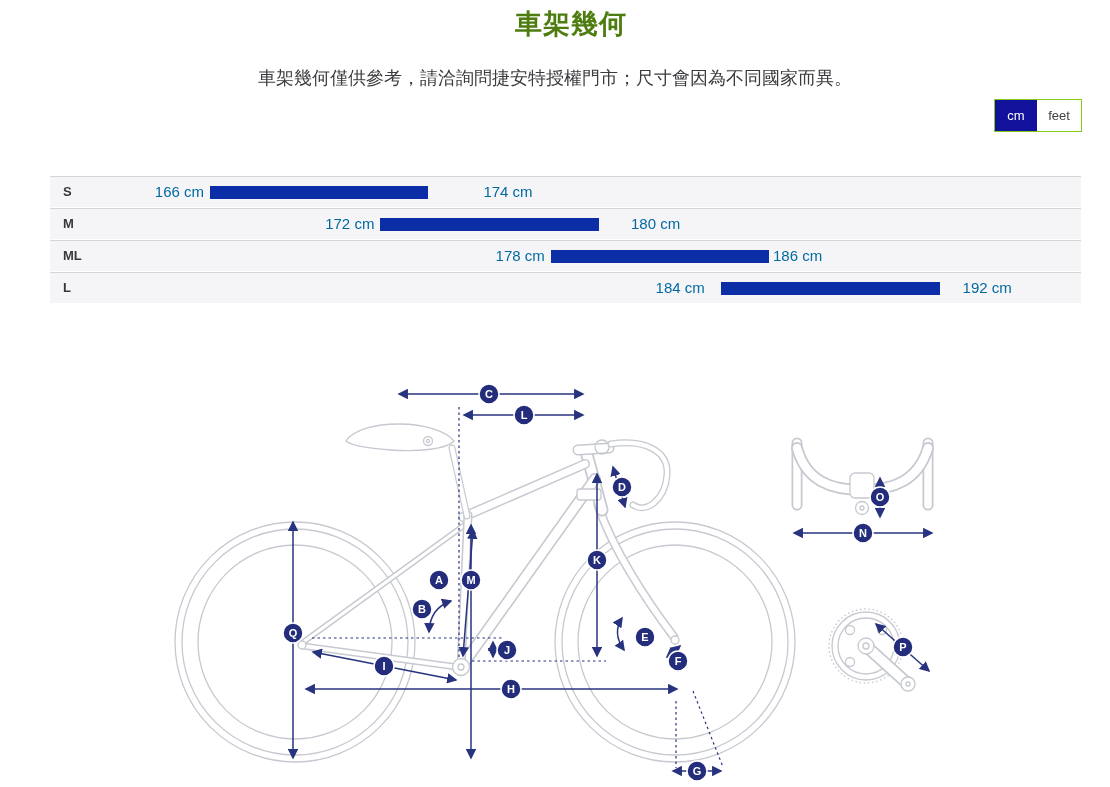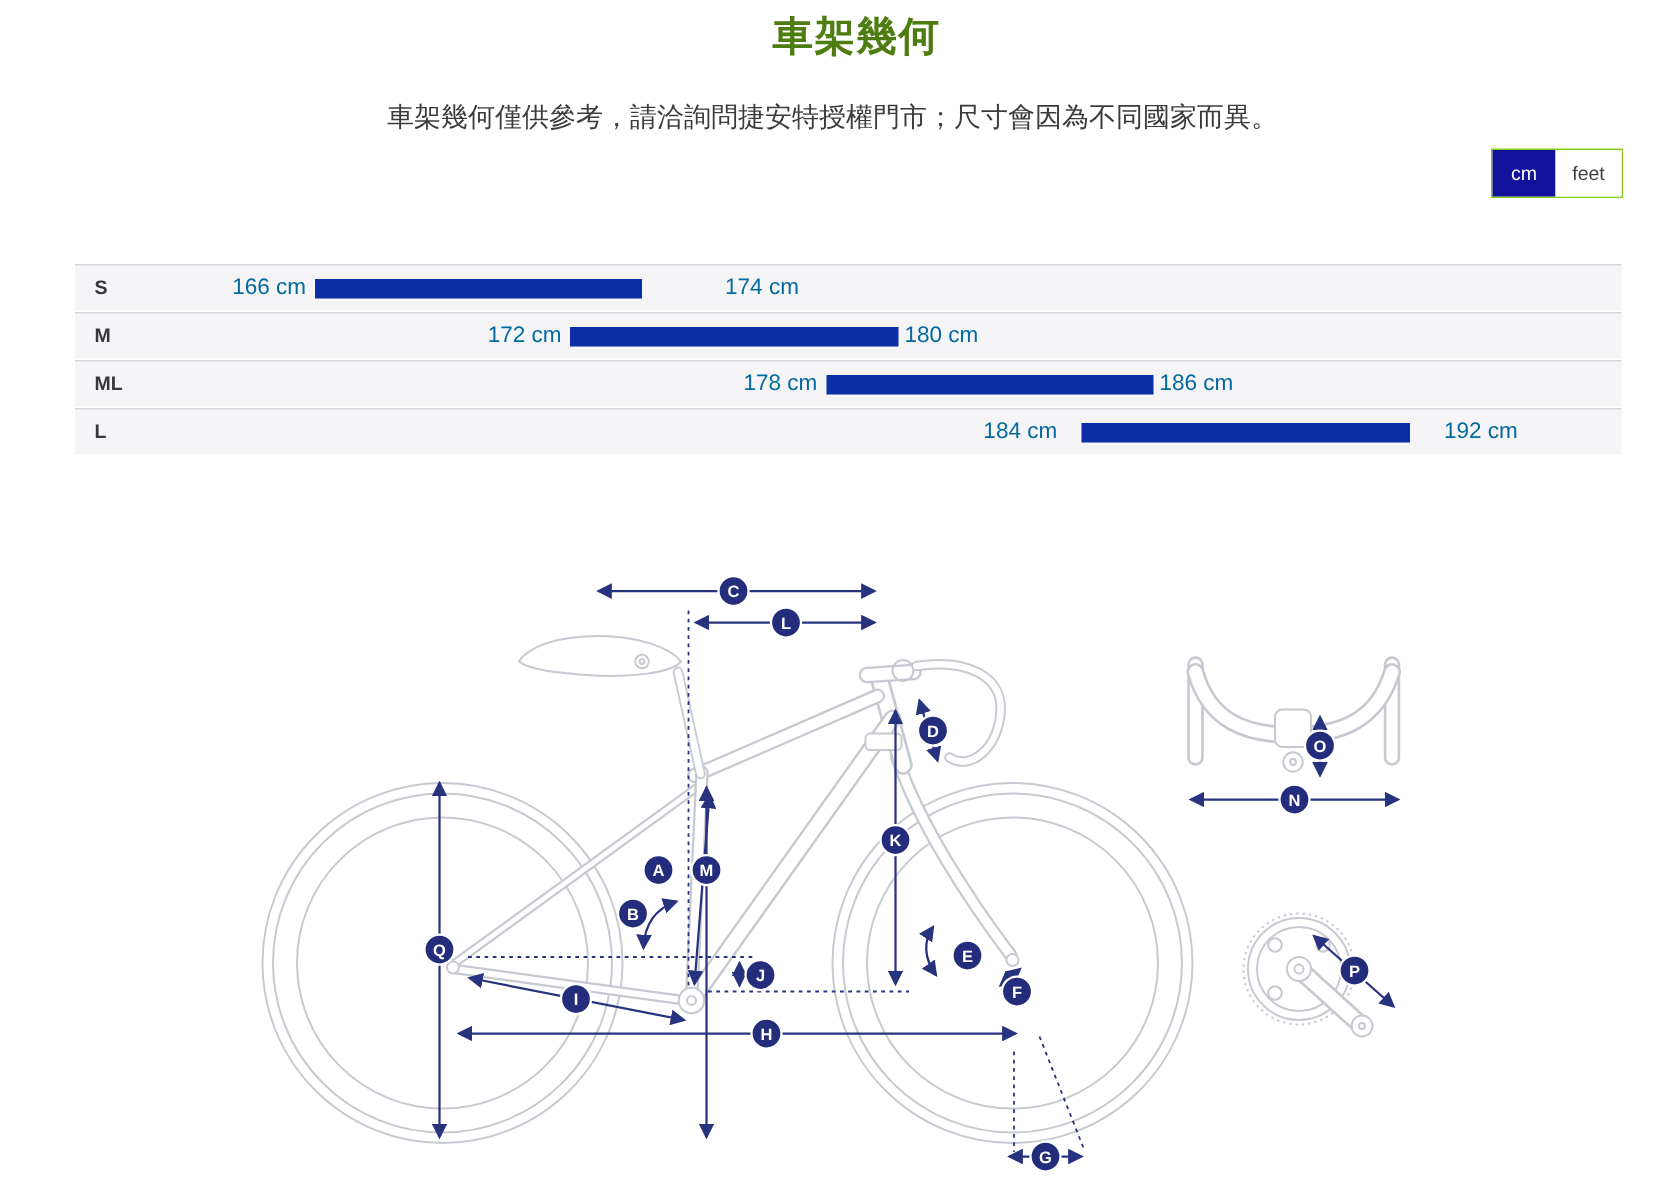--- a/index.html
+++ b/index.html
@@ -54,21 +54,21 @@
     <div class="size-row">
       <span class="size-name">S</span>
       <span class="range-min" style="left: 84px;">166 cm</span>
       <div class="range-bar" style="left: 160px; width: 218.4px; background: rgb(11, 45, 166);"></div>
       <span class="range-max" style="left: 385.4px; margin-left: 48px;">174 cm</span>
     </div>
     <div class="size-row">
       <span class="size-name">M</span>
       <span class="range-min" style="left: 254.4px;">172 cm</span>
       <div class="range-bar" style="left: 330.4px; width: 218.4px; background: rgb(11, 45, 166);"></div>
-      <span class="range-max" style="left: 553px;">180 cm</span>
+      <span class="range-max" style="left: 581px;">180 cm</span>
     </div>
     <div class="size-row">
       <span class="size-name">ML</span>
       <span class="range-min" style="left: 424.8px;">178 cm</span>
       <div class="range-bar" style="left: 500.8px; width: 218.4px; background: rgb(11, 45, 166);"></div>
       <span class="range-max" style="left: 723px; text-align: center;">186 cm</span>
     </div>
     <div class="size-row">
       <span class="size-name">L</span>
       <span class="range-min" style="left: 595.2px; text-align: center;">184 cm</span>

